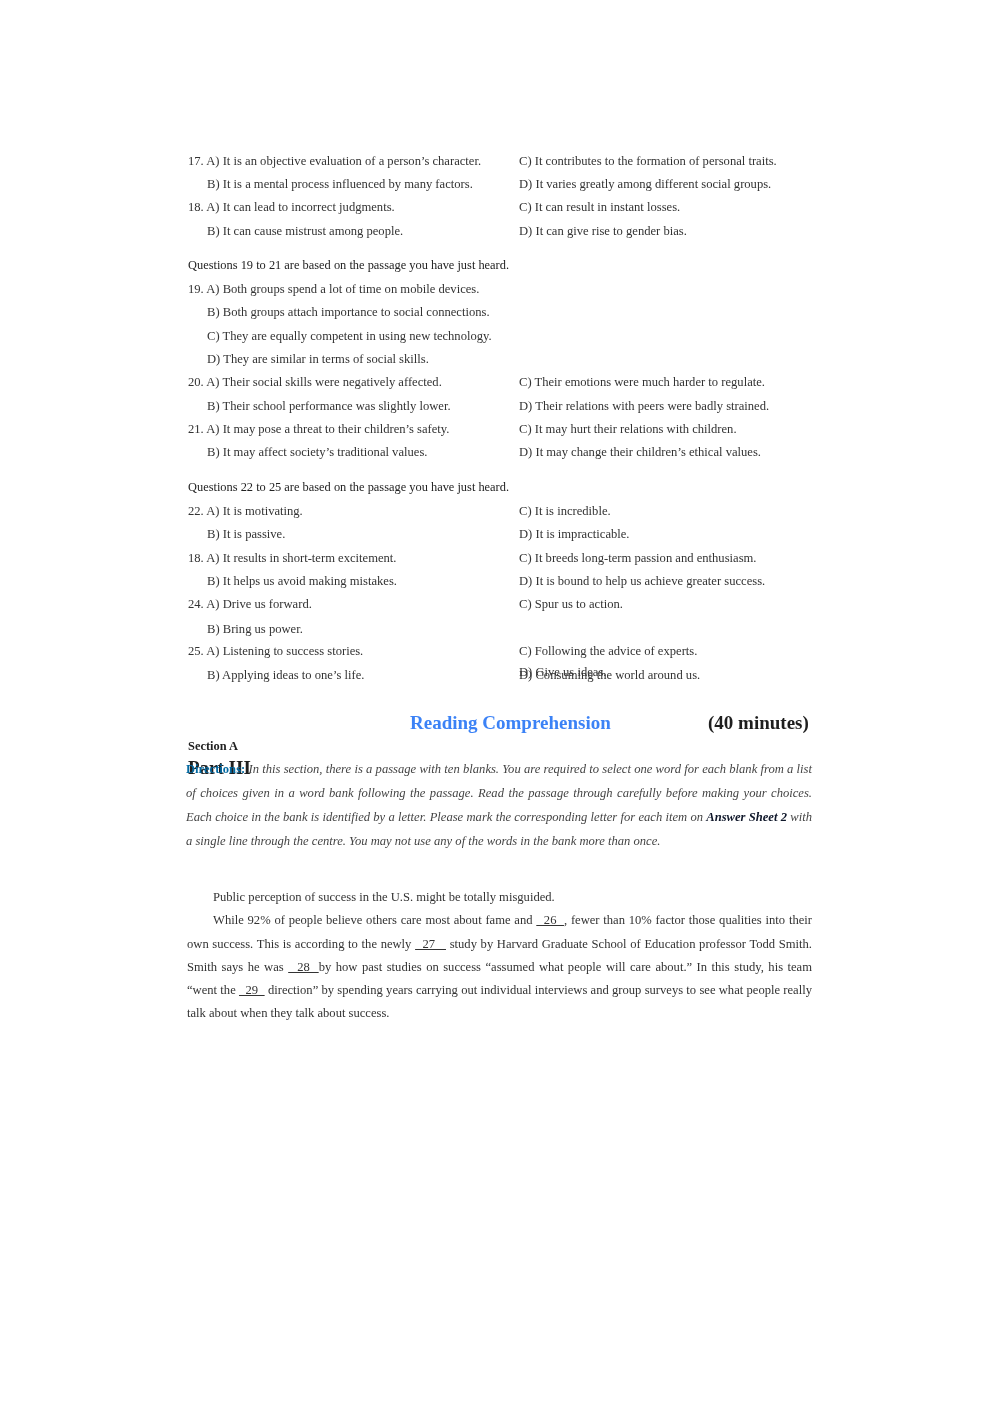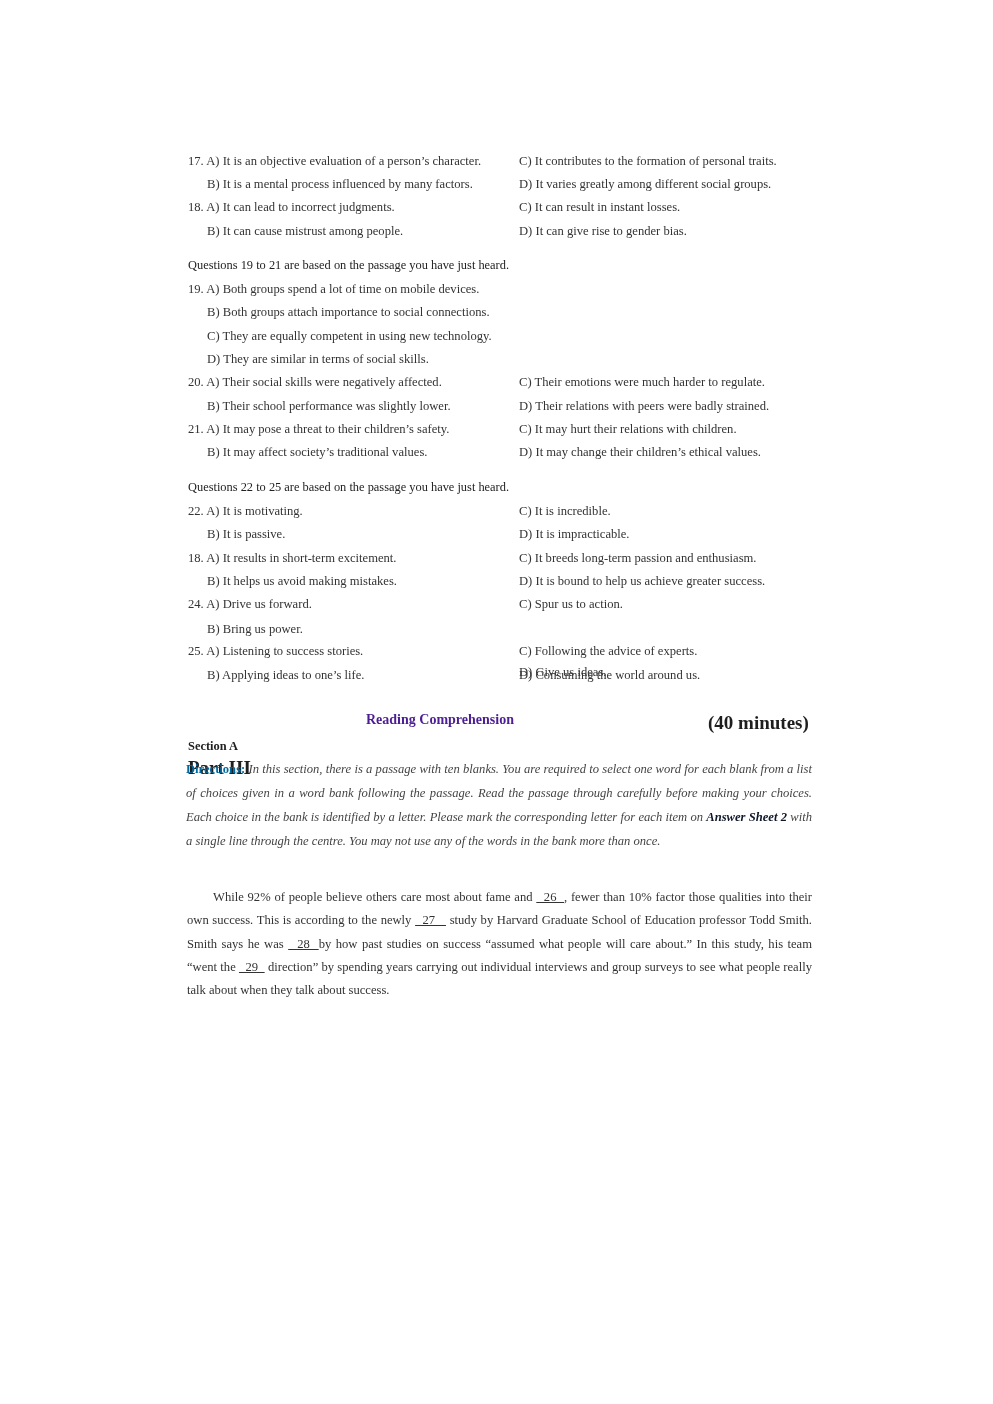--- a/index.html
+++ b/index.html
@@ -10,21 +10,21 @@
   }
   .page { position: absolute; left: 0; top: 0; width: 993px; height: 1384px; }
   .row { position: absolute; font-size: 12.6px; line-height: 16px; white-space: nowrap; color: #333; }
   .col-left { position: absolute; left: 188px; }
   .col-left-indent { position: absolute; left: 207px; }
   .col-right { position: absolute; left: 519px; }
   .heading {
     position: absolute; left: 188px; font-size: 12.4px; font-weight: normal; color: #222; white-space: nowrap;
   }
   .part-title { position: absolute; left: 188px; top: 716px; font-size: 19px; font-weight: bold; color: #1e1e1e; margin-top: 41px; }
-  .part-center { position: absolute; left: 366px; top: 712px; font-size: 14px; font-weight: bold; color: #4c1d95; }
+  .part-center { position: absolute; left: 410px; top: 712px; font-size: 19px; font-weight: bold; color: #3b82f6; }
   .part-time { position: absolute; left: 708px; top: 712px; font-size: 19px; font-weight: bold; color: #1e1e1e; }
   .section-a { position: absolute; left: 188px; top: 739px; font-size: 12.4px; font-weight: bold; color: #222; }
   .directions {
     position: absolute; left: 186px; top: 757px; width: 626px;
     font-size: 12.6px; line-height: 24px; text-align: justify; color: #444;
   }
   .directions .lead { font-weight: bold; font-style: normal; color: #0369a1; }
   .directions .ital { font-style: italic; }
   .directions .strong-ital { font-weight: bold; font-style: italic; color: #0f172a; }
   .passage {
@@ -129,16 +129,17 @@
   </div>
 
   <div class="part-title">Part III</div>
   <div class="part-center">Reading Comprehension</div>
   <div class="part-time">(40 minutes)</div>
   <div class="section-a">Section A</div>
 
   <div class="directions"><span class="lead">Directions:</span><span class="ital"> In this section, there is a passage with ten blanks. You are required to select one word for each blank from a list of choices given in a word bank following the passage. Read the passage through carefully before making your choices. Each choice in the bank is identified by a letter. Please mark the corresponding letter for each item on </span><span class="strong-ital">Answer Sheet 2</span><span class="ital"> with a single line through the centre. You may not use any of the words in the bank more than once.</span></div>
 
   <div class="passage">
+    <p>Public perception of success in the U.S. might be totally misguided.</p>
     <p><span>While 92% of people believe others care most about fame and </span><span class="blank">  26  </span><span>, fewer than 10% factor those qualities into their own success. This is according to the newly </span><span class="blank">  27   </span><span> study by Harvard Graduate School of Education professor Todd Smith. Smith says he was </span><span class="blank">  28  </span><span>by how past studies on success “assumed what people will care about.” In this study, his team “went the </span><span class="blank">  29  </span><span> direction” by spending years carrying out individual interviews and group surveys to see what people really talk about when they talk about success.</span></p>
   </div>
 
 </div>
 
 </body></html>

